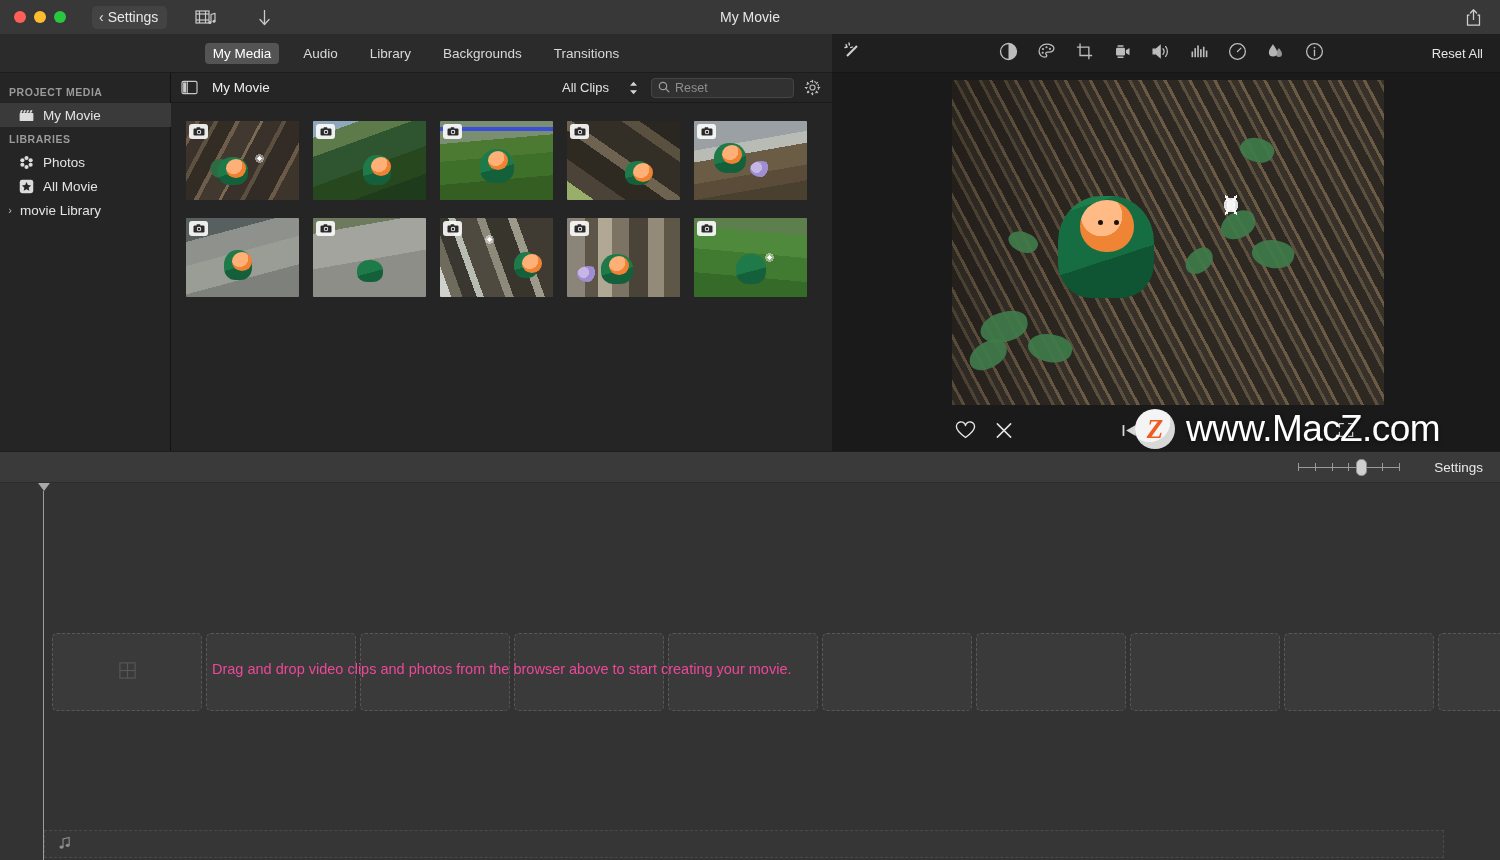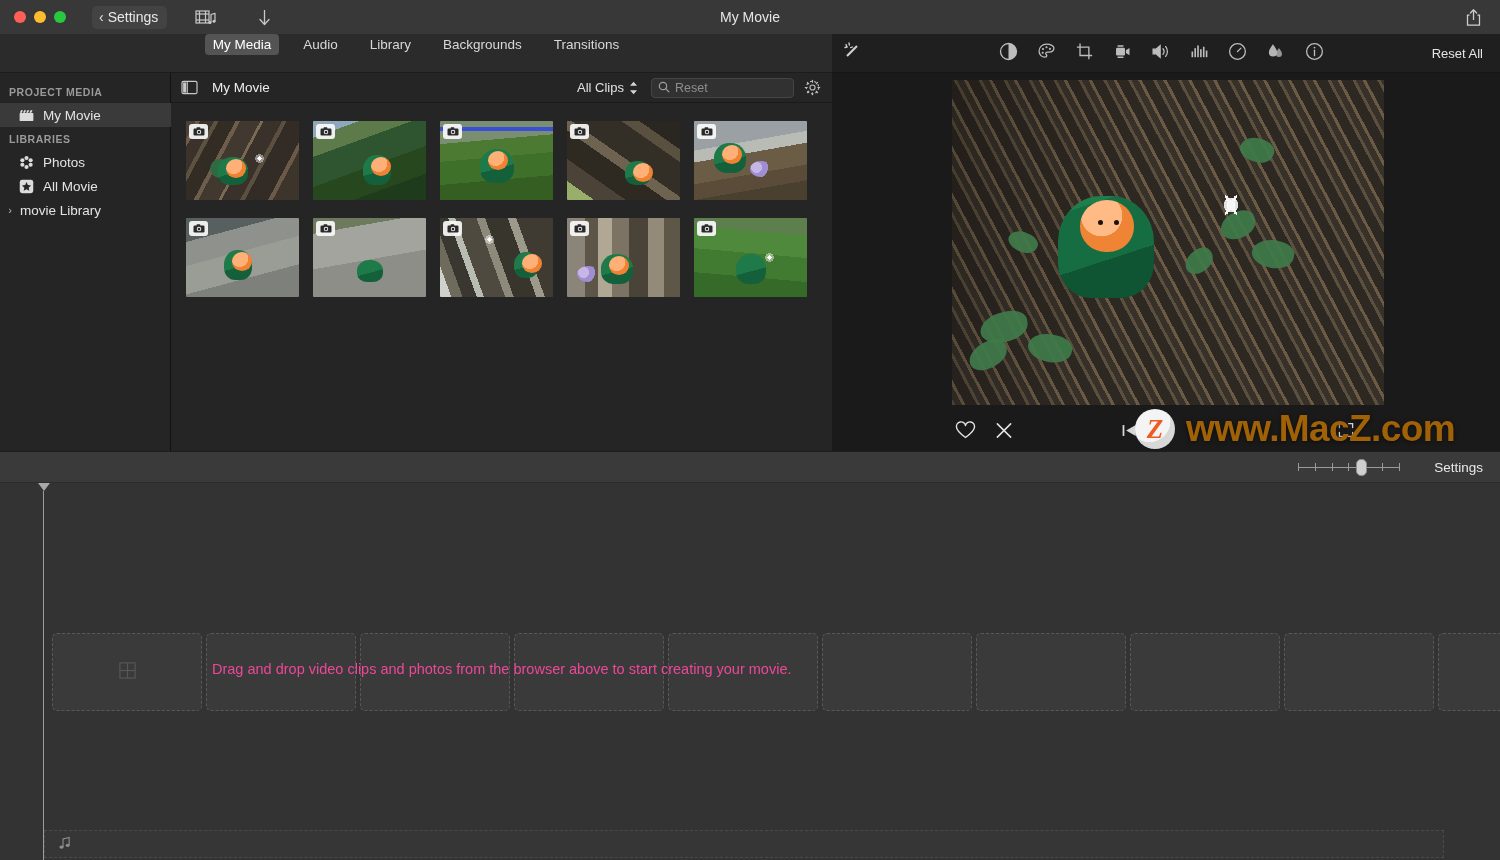--- a/index.html
+++ b/index.html
@@ -40,21 +40,21 @@
   .win-title {
     position: absolute; left: 0; width: 1500px; text-align: center;
     color: #e6e6e6; font-size: 14px; pointer-events: none;
   }
   .share-btn { position: absolute; right: 18px; }
 
   
   .tabbar {
     position: absolute; top: 34px; left: 0; width: 832px; height: 39px;
     background: #2b2b2b;
-    display: flex; align-items: flex-start; justify-content: center;
+    display: flex; align-items: center; justify-content: center;
     border-bottom: 1px solid #1c1c1c;
   }
   .tabs { display: flex; align-items: center; gap: 16px; }
   .tab {
     color: #d8d8d8; font-size: 13.5px; padding: 3px 8px; border-radius: 4px;
   }
   .tab.active { background: #545454; color: #fff; }
 
   .inspector-bar {
     position: absolute; top: 34px; left: 832px; width: 668px; height: 39px;
@@ -91,21 +91,21 @@
     position: absolute; top: 73px; left: 171px; width: 661px; height: 378px;
     background: #252525;
   }
   .browser-head {
     height: 30px; display: flex; align-items: center;
     border-bottom: 1px solid #1a1a1a; background: #252525;
   }
   .panel-toggle { margin-left: 10px; color: #c8c8c8; display:flex; }
   .browser-title { margin-left: 14px; color: #ececec; font-size: 13.5px; }
   .allclips {
-    margin-left: auto; display: flex; align-items: center; gap: 5px;
+    margin-left: auto; display: flex; align-items: center; gap: 20px;
     color: #e2e2e2; font-size: 13px;
   }
   .updown { display: flex; flex-direction: column; line-height: 6px; font-size: 8px; color: #d6d6d6; }
   .searchbox {
     margin-left: 13px; width: 143px; height: 20px;
     background: #313131; border: 1px solid #454545; border-radius: 4px;
     display: flex; align-items: center; gap: 5px; padding-left: 6px;
   }
   .searchbox .ph { color: #8e8e8e; font-size: 12.5px; }
   .gear-btn { margin-left: 10px; margin-right: 11px; color: #bfbfbf; display:flex; }
@@ -229,23 +229,22 @@
     display: flex; align-items: center; gap: 11px; pointer-events: none;
   }
   .wm-logo {
     width: 40px; height: 40px; border-radius: 50%;
     background: radial-gradient(circle at 36% 30%, #f4f4f4 0 55%, #d8d8d8 56% 100%);
     display: flex; align-items: center; justify-content: center;
     color: #ef5b24; font-size: 27px; font-weight: bold; font-style: italic;
     font-family: "Liberation Serif", serif;
   }
   .wm-text {
-    color: #a16207; font-size: 37px; letter-spacing: -0.6px;
+    color: #ffffff; font-size: 37px; letter-spacing: -0.6px;
     text-shadow: 0 1px 4px rgba(0,0,0,.55);
-    font-weight: bold;
   }
 
   
   .strip {
     position: absolute; top: 451px; left: 0; width: 1500px; height: 32px;
     background: #3a3a3a;
     border-top: 1px solid #1d1d1d; border-bottom: 1px solid #2b2b2b;
     display: flex; align-items: center;
   }
   .timecode {

